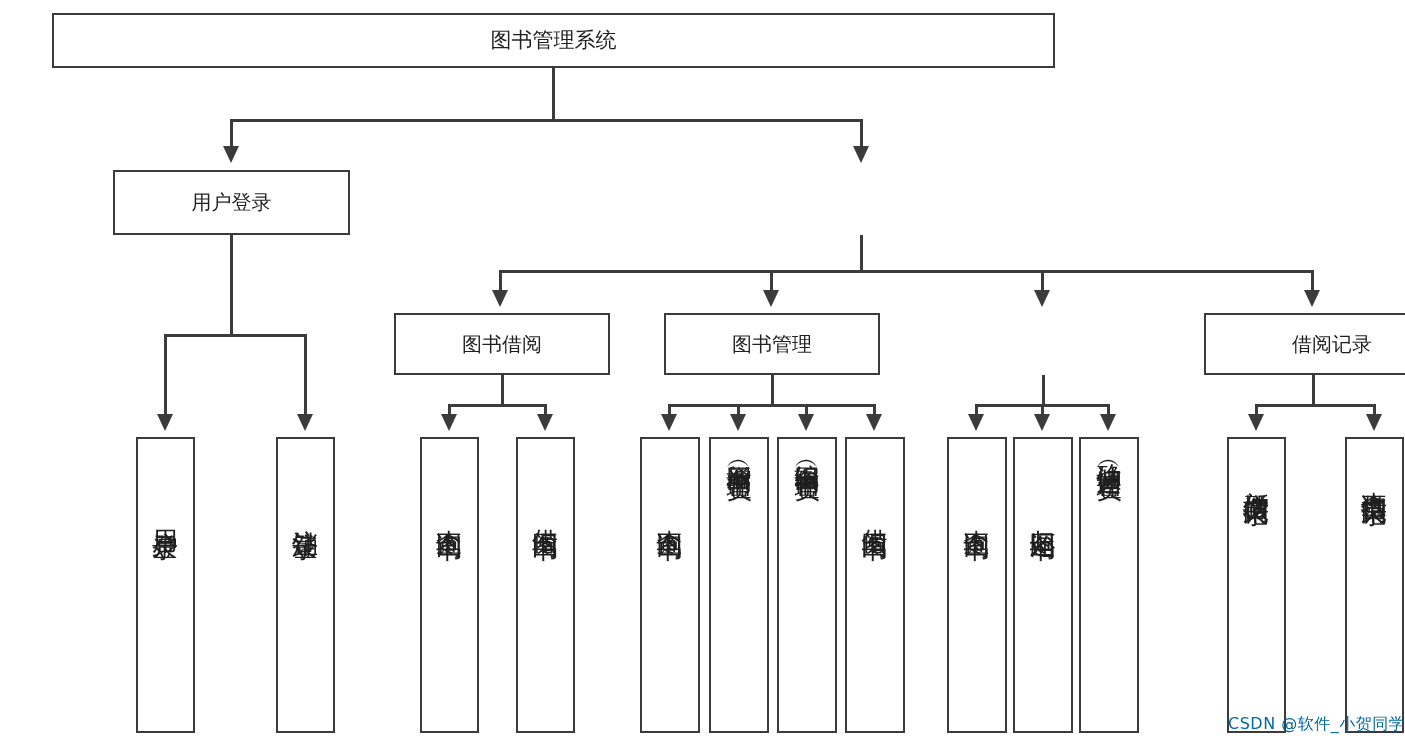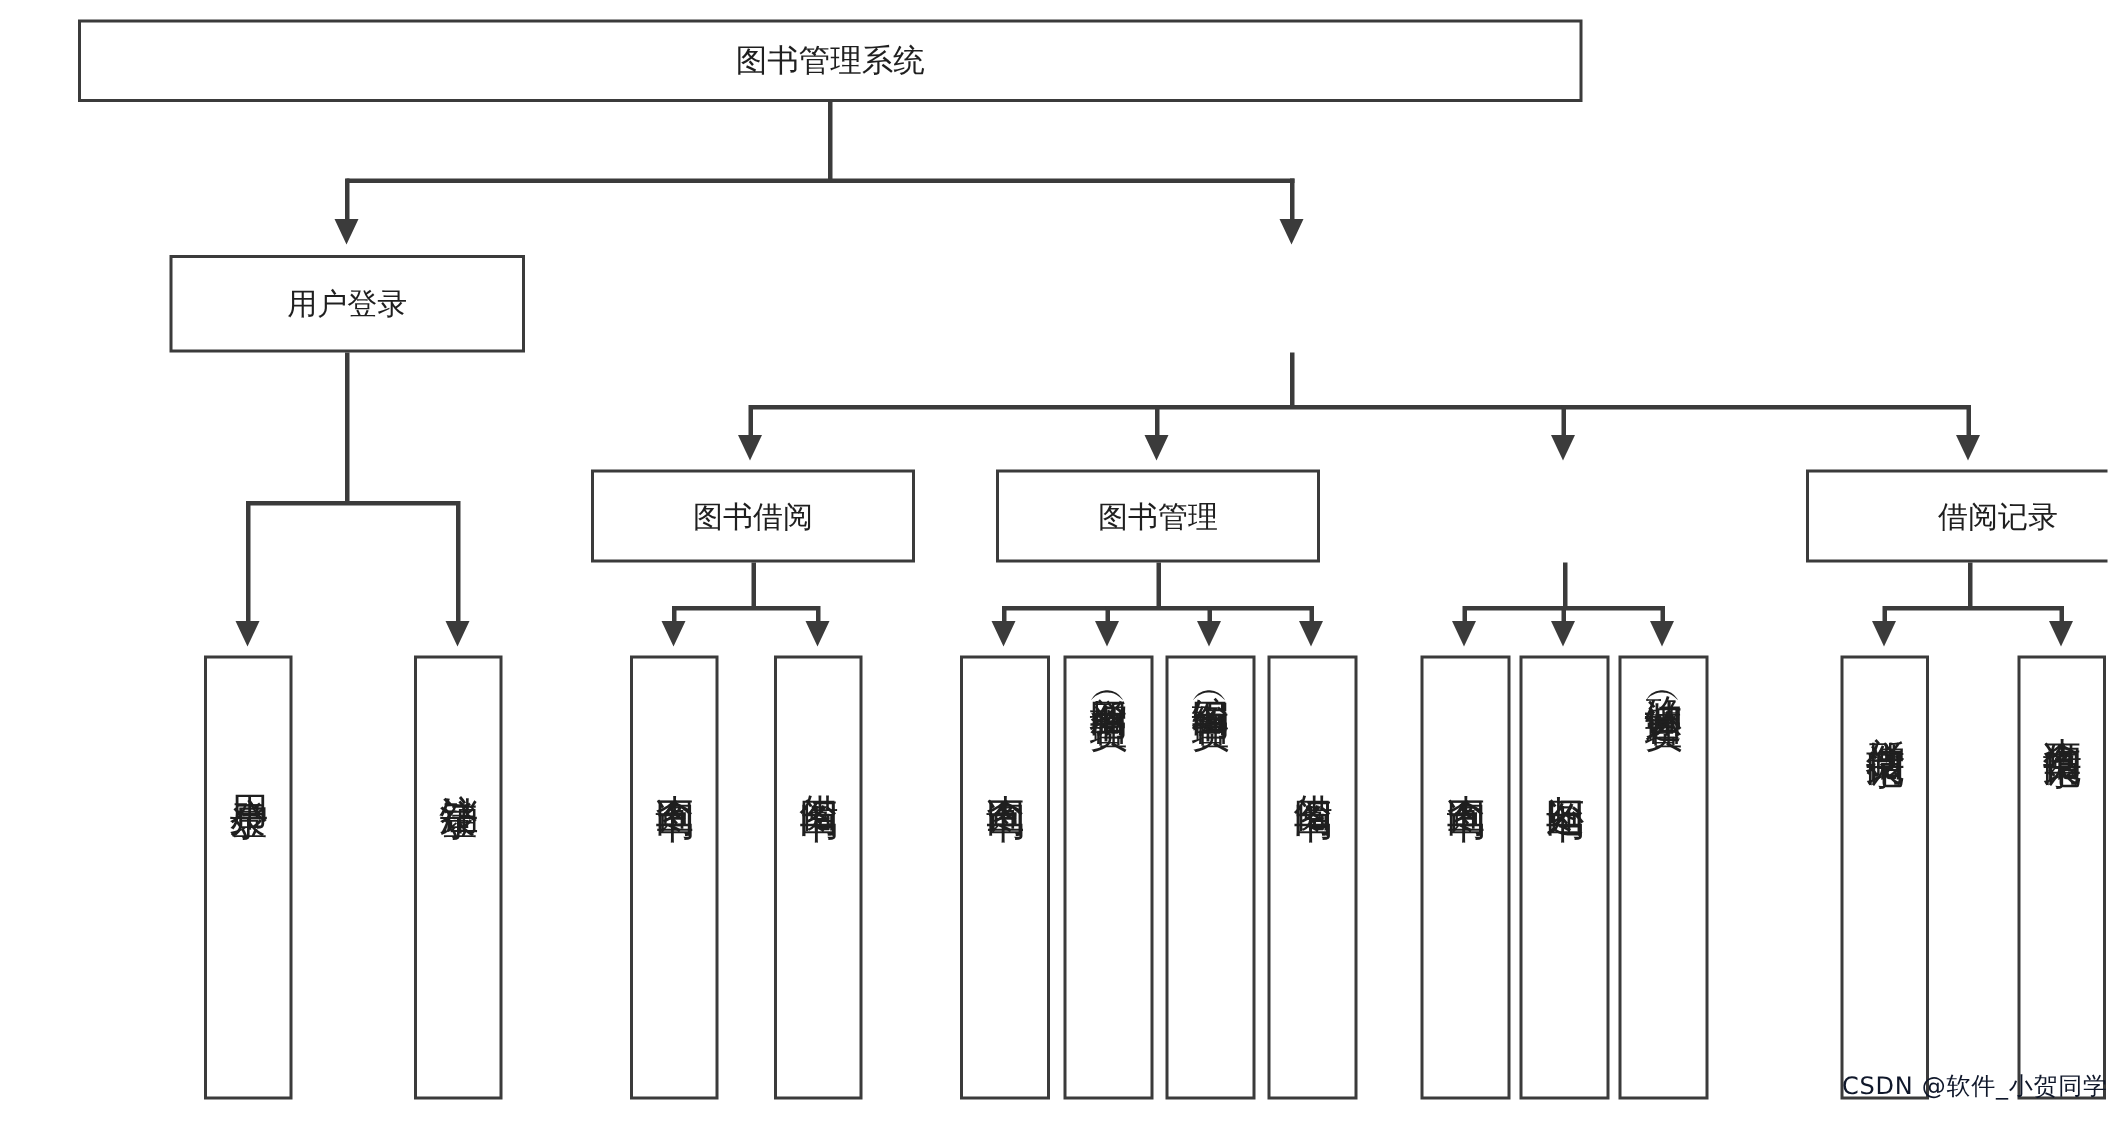--- a/index.html
+++ b/index.html
@@ -59,21 +59,21 @@
     position:absolute;
     width:0;height:0;
     border-left:8px solid transparent;
     border-right:8px solid transparent;
     border-top:17px solid #3b3b3b;
   }
   
   #watermark{
     position:absolute;
     font-size:16px;
-    color:#0f172a;
+    color:#0369a1;
     white-space:nowrap;
     letter-spacing:.5px;
   }
 </style>
 </head>
 <body>
 
 <div id="stage">
 
   <div class="node root" style="left:20px;top:13px;width:1003px;height:55px;">

